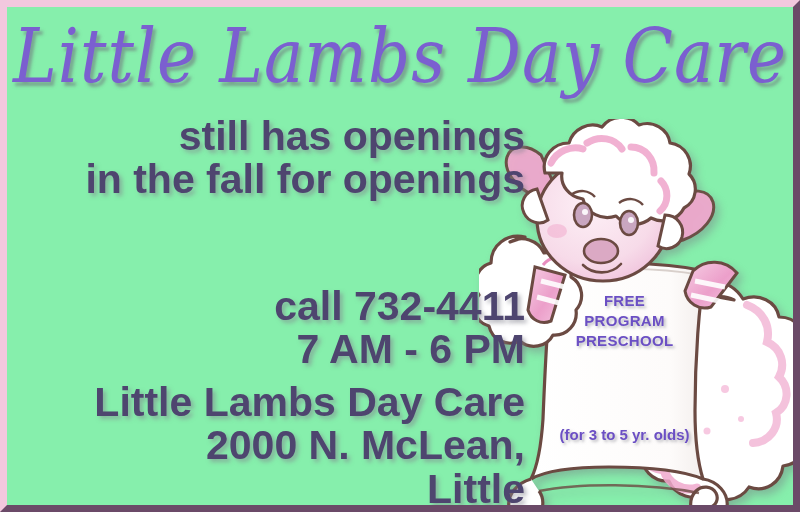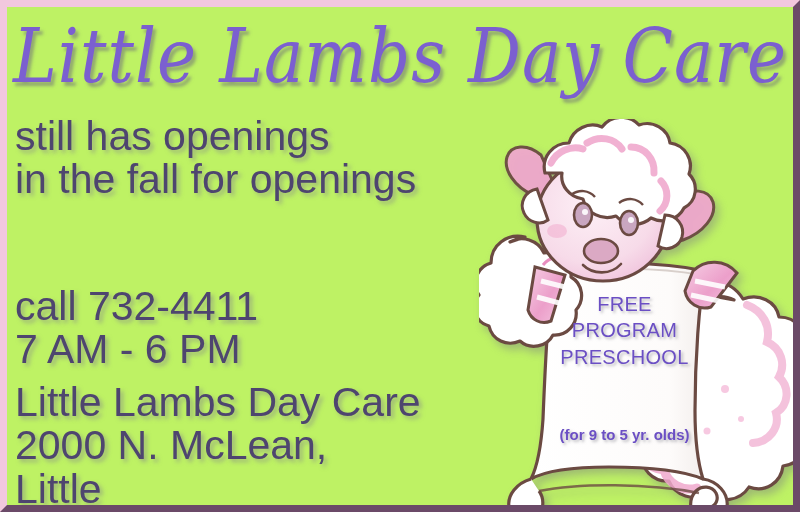--- a/index.html
+++ b/index.html
@@ -15,21 +15,21 @@
     box-sizing:border-box;
     background:#ffffff;
     border-top:7px solid #f2c8de;
     border-left:7px solid #f2c8de;
     border-right:7px solid #6b4a68;
     border-bottom:7px solid #6b4a68;
     overflow:hidden;
   }
   #inner{
     position:absolute;inset:0;
-    background:#bef264;
+    background:#86efac;
   }
 
   
   .title{
     position:absolute;
     left:0;right:0;top:10px;
     text-align:center;
     font-family:"DejaVu Serif", serif;
     font-size:66px;
     line-height:72px;
@@ -41,23 +41,23 @@
     font-weight:400;
     transform:scaleY(1.12);
     transform-origin:top center;
   }
 
   
   .copy{
     position:absolute;
     left:8px;
     width:510px;
-    text-align:left;
+    text-align:right;
     color:#4e456f;
-    font-weight:normal;
+    font-weight:bold;
     text-shadow:3px 3px 4px rgba(130,130,140,.55);
     line-height:1.06;
   }
   #block-openings{ top:108px; font-size:41px; }
   #block-call    { top:262px; font-size:41px;margin-top:16px; }
   #block-address { top:374px; font-size:41px; }
   .copy .line{display:block;white-space:nowrap;}
 
   
   #art{
@@ -68,24 +68,24 @@
   #art svg{display:block;width:100%;height:100%;
            filter:drop-shadow(4px 5px 4px rgba(120,120,130,.45));}
 
   
   .scroll-text{
     position:absolute;
     left:540px;
     width:155px;
     text-align:center;
     color:#6b4fc4;
-    font-weight:normal;
+    font-weight:bold;
     text-shadow:2px 2px 3px rgba(140,140,150,.6);
     line-height:1.32;
-    font-size:20px;
+    font-size:15px;
     letter-spacing:.3px;
     white-space:nowrap;
   }
   #scroll-main{top:284px;}
   #scroll-main .line{display:block;}
   #scroll-note{
     top:418px;
     font-size:15px;
     font-weight:bold;
     letter-spacing:0;
@@ -245,16 +245,16 @@
       <span class="line">Little Lambs Day Care</span>
       <span class="line">2000 N. McLean,</span>
       <span class="line">Little</span>
     </div>
 
     <div class="scroll-text" id="scroll-main">
       <span class="line">FREE</span>
       <span class="line">PROGRAM</span>
       <span class="line">PRESCHOOL</span>
     </div>
-    <div class="scroll-text" id="scroll-note">(for 9 to 5 yr. olds)</div>
+    <div class="scroll-text" id="scroll-note">(for 3 to 5 yr. olds)</div>
 
   </div>
 </div>
 
 </body></html>

